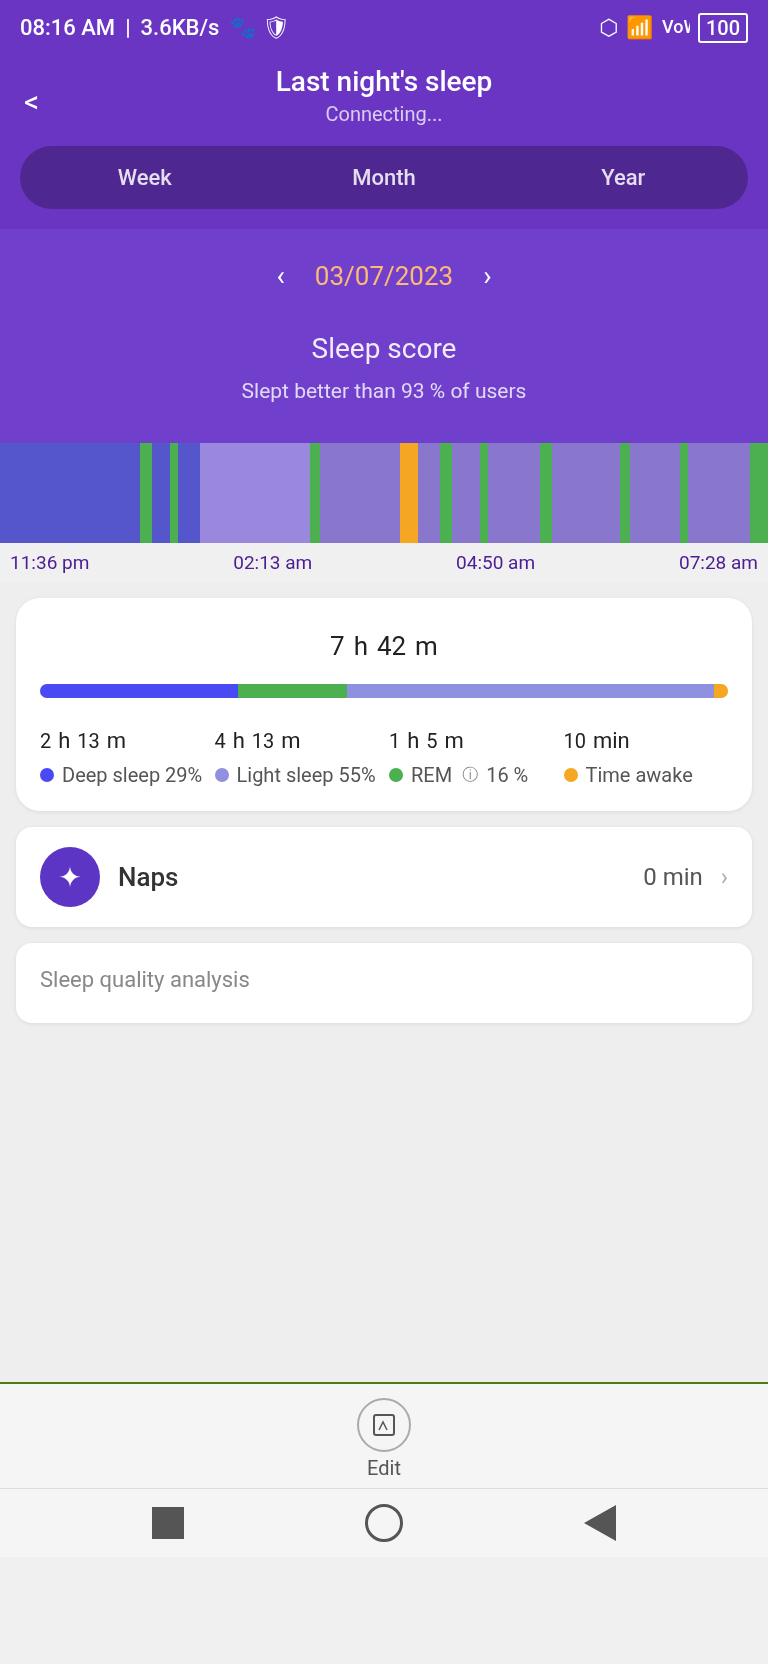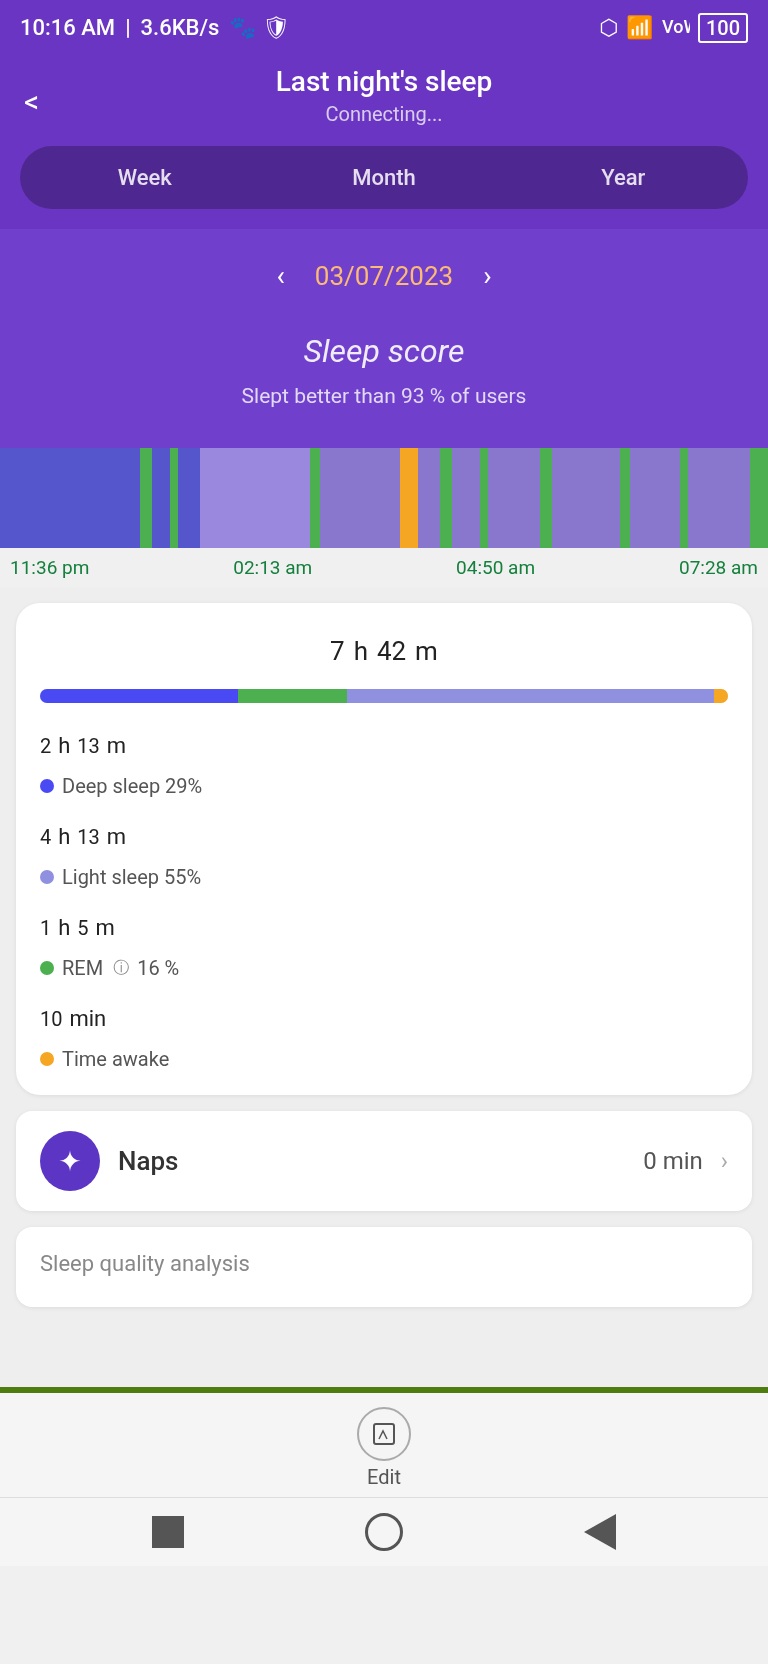--- a/index.html
+++ b/index.html
@@ -106,23 +106,22 @@
       font-weight: 400;
     }
 
     
     .sleep-score-section {
       text-align: center;
       padding: 30px 0 20px 0;
     }
     .sleep-score-label {
       color: rgba(255,255,255,0.9);
-      font-size: 32px;
+      font-size: 28px;
       margin-bottom: 8px;
-      font-style: italic;
     }
     .sleep-score-number {
       color: white;
       font-size: 110px;
       font-weight: 300;
       line-height: 1;
     }
     .sleep-score-sub {
       color: rgba(255,255,255,0.8);
       font-size: 21px;
@@ -136,21 +135,21 @@
       position: relative;
       overflow: hidden;
       margin-top: 20px;
     }
     .time-labels {
       background: #f0f0f0;
       display: flex;
       justify-content: space-between;
       padding: 8px 10px;
       font-size: 19px;
-      color: #15803d;
+      color: #4c1d95;
     }
 
     
     .content-area {
       background: #eeeeee;
       padding: 16px;
       min-height: 800px;
     }
 
     
@@ -181,37 +180,37 @@
       display: flex;
       position: relative;
     }
     .pb-deep { background: #4a4af4; height: 14px; border-radius: 7px 0 0 7px; width: 29%; }
     .pb-rem  { background: #4caf50; height: 14px; width: 16%; }
     .pb-light{ background: #9090e0; height: 14px; width: 54%; }
     .pb-awake{ background: #f5a623; height: 14px; border-radius: 0 7px 7px 0; width: 2%; }
 
     .sleep-stats {
       display: grid;
-      grid-template-columns: 1fr;
+      grid-template-columns: 1fr 1fr 1fr 1fr;
       gap: 20px 10px;
     }
     .stat-item {}
     .stat-value {
       font-size: 28px;
       font-weight: 600;
       color: #222;
     }
     .stat-value span { font-size: 20px; font-weight: 400; }
     .stat-label {
       display: flex;
       align-items: center;
       gap: 8px;
       font-size: 20px;
       color: #555;
-      margin-top: 14px;
+      margin-top: 8px;
     }
     .dot {
       width: 14px;
       height: 14px;
       border-radius: 50%;
       flex-shrink: 0;
     }
     .dot-deep  { background: #4a4af4; }
     .dot-light { background: #9090e0; }
     .dot-rem   { background: #4caf50; }
@@ -265,21 +264,21 @@
       min-height: 80px;
     }
     .analysis-title {
       font-size: 22px;
       color: #888;
     }
 
     
     .bottom-edit {
       background: #f5f5f5;
-      border-top: 6px solid #4d7c0f;
+      border-top: 2px solid #4d7c0f;
       padding: 14px 0 8px 0;
       display: flex;
       flex-direction: column;
       align-items: center;
       gap: 4px;
     }
     .edit-icon-circle {
       width: 54px;
       height: 54px;
       border-radius: 50%;
@@ -336,21 +335,21 @@
       font-size: 16px;
       color: #888;
       margin-left: 2px;
     }
   </style>
 </head>
 <body>
 
 <div class="status-bar">
   <div class="status-left">
-    <span>10:16 AM</span>
+    <span>08:16 AM</span>
     <span>|</span>
     <span>3.6KB/s</span>
     <span>🐾 🛡</span>
   </div>
   <div class="status-right">
     <span>⬡</span>
     <span>📶</span>
     <span>
       <svg width="28" height="20" viewBox="0 0 28 20" fill="none">
         <text x="0" y="18" font-size="18" fill="white">VoWiFi</text>

